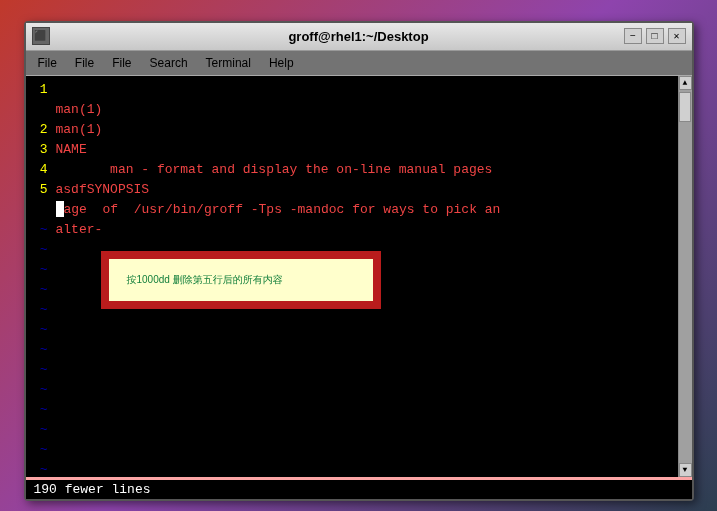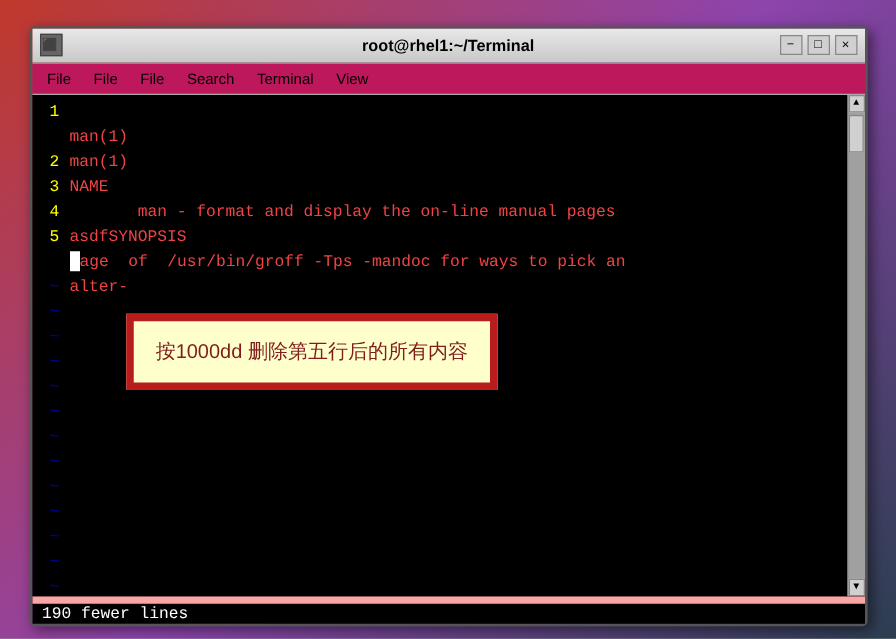--- a/index.html
+++ b/index.html
@@ -73,21 +73,21 @@
       border: 1px solid #888;
       cursor: pointer;
       display: flex;
       align-items: center;
       justify-content: center;
       font-size: 10px;
       color: #000;
     }
 
     .menubar {
-      background: #be185d;
+      background: #737373;
       height: 24px;
       display: flex;
       align-items: center;
       padding: 12px 4px;
       border-bottom: 1px solid #aaa;
       flex-shrink: 0;
       gap: 2px;
     }
 
     .menu-item {
@@ -182,61 +182,61 @@
 
     .statusbar {
       background: #000;
       color: #ffffff;
       font-size: 13px;
       padding: 2px 8px;
       height: 22px;
       display: flex;
       align-items: center;
       flex-shrink: 0;
-      border-top: 6px solid #fca5a5;
+      border-top: 3px solid #fca5a5;
     }
 
     .tooltip-box {
       position: absolute;
       left: 75px;
       top: 175px;
       background: #ffffcc;
-      border: 6px solid #b91c1c;
+      border: 8px solid #b91c1c;
       padding: 14px 18px;
-      font-size: 16px;
-      color: #7f1d1d;
+      font-size: 10px;
+      color: #15803d;
       font-family: 'SimSun', sans-serif;
       z-index: 10;
       min-width: 280px;
     }
   </style>
 </head>
 <body>
 
 <div class="window">
 
   <div class="titlebar">
     <div class="titlebar-icon">
       <span>⬛</span>
     </div>
-    <span class="titlebar-title">root@rhel1:~/Terminal</span>
+    <span class="titlebar-title">groff@rhel1:~/Desktop</span>
     <div class="titlebar-controls">
       <div class="titlebar-btn">−</div>
       <div class="titlebar-btn">□</div>
       <div class="titlebar-btn">✕</div>
     </div>
   </div>
 
   <div class="menubar">
     <span class="menu-item">File</span>
     <span class="menu-item">File</span>
     <span class="menu-item">File</span>
     <span class="menu-item">Search</span>
     <span class="menu-item">Terminal</span>
-    <span class="menu-item">View</span>
+    <span class="menu-item">Help</span>
   </div>
 
   <div class="terminal-body">
 
     <div class="line-numbers">
       <div>1</div>
       <div>&nbsp;</div>
       <div>2</div>
       <div>3</div>
       <div>4</div>

